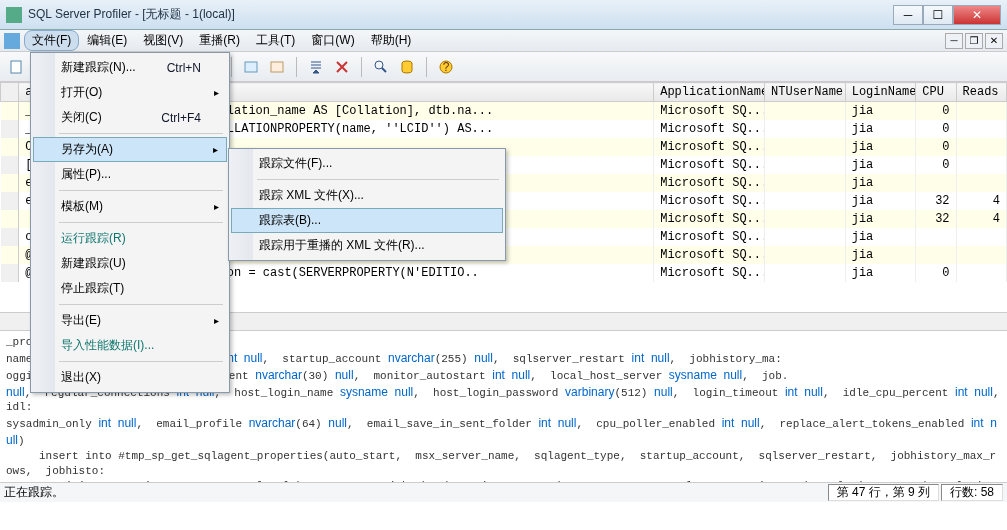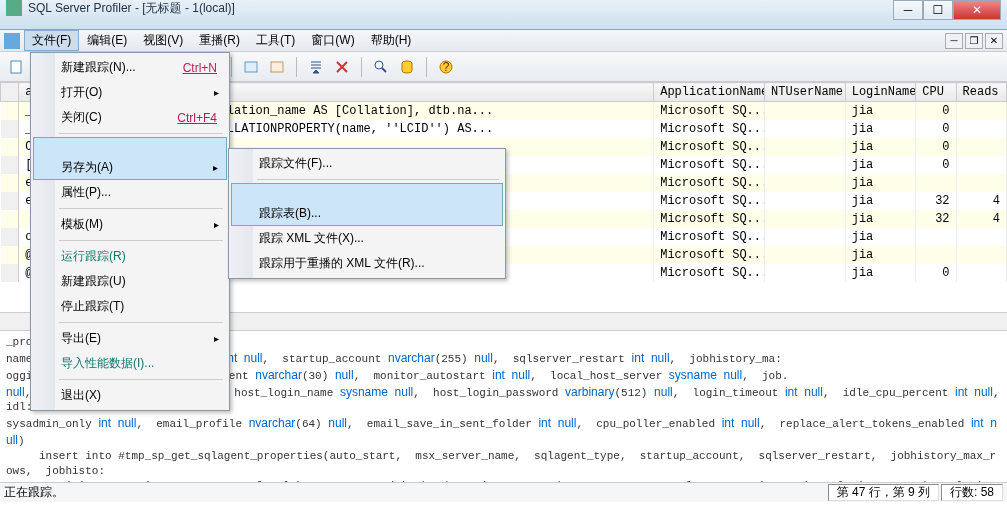--- a/index.html
+++ b/index.html
@@ -1,29 +1,29 @@
 <!DOCTYPE html>
 <html><head>
   <meta charset="utf-8">
   <style>
     * { box-sizing: border-box; margin: 0; padding: 0; font-family: "Microsoft YaHei", Tahoma, sans-serif; font-size: 12px; }
     body { background: #fff; width: 1007px; height: 530px; position: relative; overflow: hidden; }
     
     
-    .titlebar { height: 30px; background: linear-gradient(#e8f0f8, #cde0f0); display: flex; padding: 0 6px; border-bottom: 1px solid #8aa; }
+    .titlebar { height: 30px; background: linear-gradient(#e8f0f8, #cde0f0); display: flex; align-items: center; padding: 0 6px; border-bottom: 1px solid #8aa; }
     .titlebar-icon { width: 16px; height: 16px; background: #5a8; margin-right: 6px; }
     .titlebar-text { flex: 1; color: #234; }
     .winbtns { display: flex; gap: 0; }
     .winbtn { width: 30px; height: 20px; border: 1px solid #9ab; background: linear-gradient(#f5f9fc,#dfe9f2); display:flex;align-items:center;justify-content:center; cursor:pointer; }
     .winbtn.close { background: linear-gradient(#e88,#c33); color:#fff; width:48px; }
     
     
     .menubar { height: 22px; background: linear-gradient(#f4f6f8,#e6eaf0); display:flex; align-items:center; padding:0 4px; border-bottom:1px solid #ccc; }
     .mdi-icon { width:16px; height:16px; background:#6ad; margin-right:4px; }
-    .menubar-item { padding: 2px 8px; cursor:pointer; }
+    .menubar-item { padding: 2px 8px; cursor:pointer;border-radius:8px; }
     .menubar-item.open { background:#cde; border:1px solid #8ac; padding:1px 7px; }
     .mdi-btns { margin-left:auto; display:flex; }
     .mdi-btn { width:18px; height:16px; border:1px solid #aaa; background:#eef2f6; margin-left:2px; display:flex;align-items:center;justify-content:center; font-size:10px; cursor:pointer;}
     
     
     .toolbar { height: 30px; background: linear-gradient(#f8f9fb,#e8ecf0); border-bottom:1px solid #ccc; display:flex; align-items:center; padding:0 6px; gap:4px;}
     .tb-btn { width:22px; height:22px; display:flex;align-items:center;justify-content:center; cursor:pointer; border:1px solid transparent; }
     .tb-sep { width:1px; height:20px; background:#bbb; margin:0 4px;}
     
     
@@ -37,23 +37,23 @@
     
     .hscroll { height:18px; background:#f0f0f0; border-top:1px solid #ccc; display:flex; align-items:center;}
     .hscroll-thumb { height:14px; background:linear-gradient(#ddd,#bbb); border:1px solid #999; width:120px; margin-left:60px;}
     
     .text-pane { flex:1; background:#fff; border-top:1px solid #ccc; padding:4px 6px; font-family:"Courier New",monospace; font-size:11px; color:#333; line-height:1.35; overflow:hidden; white-space:pre-wrap; word-break:break-all;}
     .text-pane .kw { color:#0066cc; }
     
     
     .dropdown { position:absolute; background:#f4f4f4; border:1px solid #8899aa; box-shadow:2px 2px 4px rgba(0,0,0,0.25); z-index:50; padding:2px; }
     .dropdown-item { display:flex; align-items:center; padding:4px 30px 4px 28px; cursor:pointer; position:relative; white-space:nowrap;}
-    .dropdown-item.hl { background:#cde5f8; border:1px solid #7ab; padding:21px 29px 3px 27px;}
+    .dropdown-item.hl { background:#cde5f8; border:1px solid #7ab; padding:3px 29px 3px 27px;}
     .dropdown-item.disabled { color:#0f766e; }
-    .dropdown-item .shortcut { position:absolute; right:10px; color:#be185d;text-decoration:underline;}
+    .dropdown-item .shortcut { position:absolute; right:26px; color:#0f172a;}
     .dropdown-item .arrow { position:absolute; right:8px; font-size:10px;}
     .dropdown-sep { height:1px; background:#ccc; margin:3px 4px 3px 26px; }
     .dropdown .icon-col { position:absolute; left:0; top:0; bottom:0; width:24px; background:linear-gradient(to right,#eef0f4,#e4e8ee);}
     
     .menu1 { top:52px; left:30px; width:200px; }
     .menu2 { top:148px; left:228px; width:278px; }
     
     
     .status1 { height:20px; border-top:1px solid #ccc; background:#f4f6f8; display:flex; align-items:center; padding:0 4px; font-size:11px;}
     .status1 .cell { border:1px inset #ddd; padding:1px 8px; margin-left:2px; background:#fff; height:17px; display:flex; align-items:center;}
@@ -360,25 +360,25 @@
       <span>退出(X)</span>
     </div>
 </div>
 
 <div class="dropdown menu2">
   <div class="icon-col"></div>
   <div class="dropdown-item">
       <span>跟踪文件(F)...</span>
     </div>
   <div class="dropdown-sep"></div>
+  <div class="dropdown-item">
+      <span>跟踪 XML 文件(X)...</span>
+    </div>
   <div class="dropdown-item hl">
       <span>跟踪表(B)...</span>
-    </div>
-  <div class="dropdown-item">
-      <span>跟踪 XML 文件(X)...</span>
     </div>
   <div class="dropdown-item">
       <span>跟踪用于重播的 XML 文件(R)...</span>
     </div>
 </div>
 
 <div class="status1">
   <span>正在跟踪。</span>
   <span class="spacer"></span>
   <span class="cell">第 47 行，第 9 列</span>

